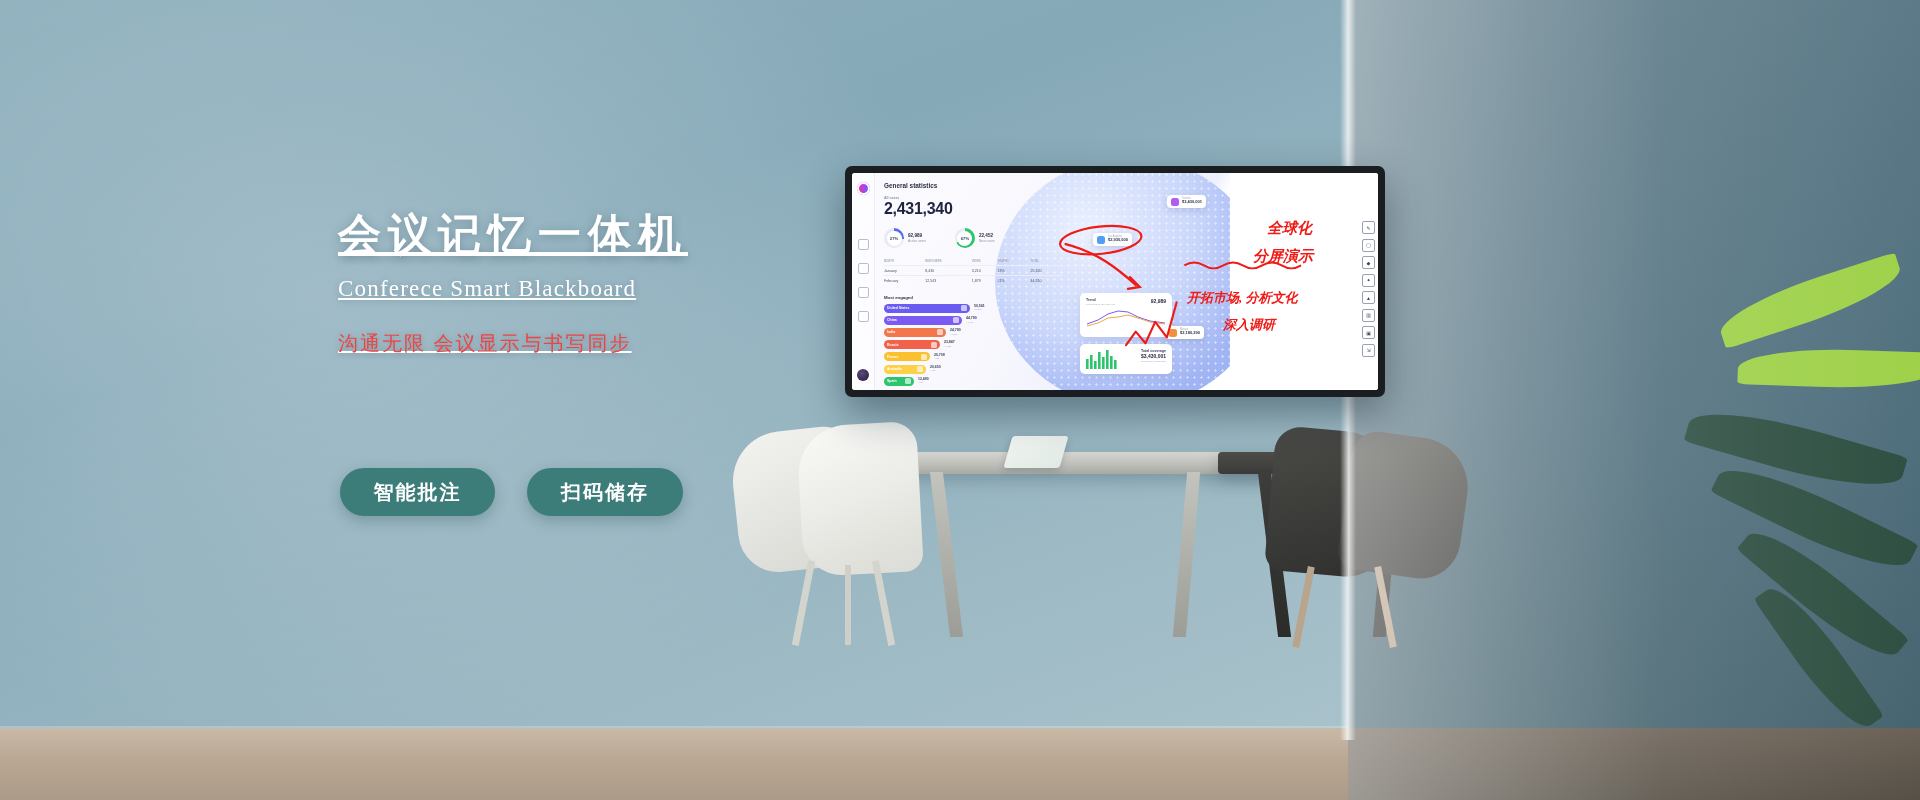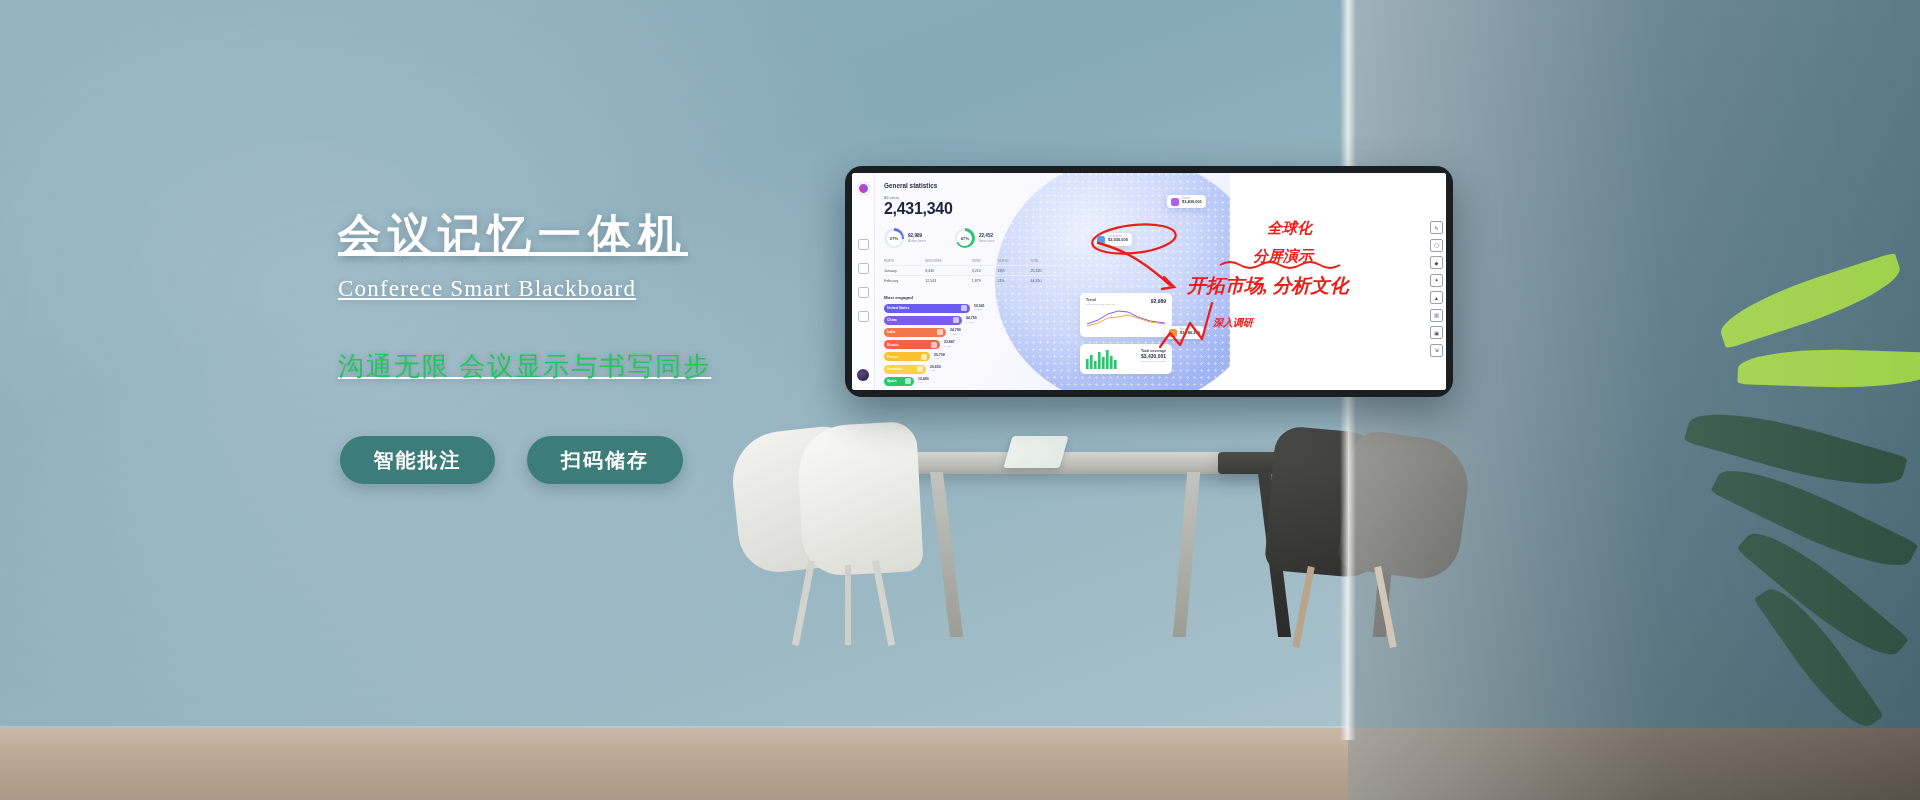--- a/index.html
+++ b/index.html
@@ -24,34 +24,34 @@
   .light-wash{position:absolute;left:1348px;top:0;width:572px;height:800px;
     background:linear-gradient(90deg,rgba(255,255,255,.42),rgba(255,255,255,.10) 55%,rgba(255,255,255,0));
     pointer-events:none;}
 
   
   .copy{position:absolute;left:338px;top:206px;width:560px;color:#fff;text-decoration:underline;}
   .copy h1{margin:0;font-size:43px;letter-spacing:7px;font-weight:700;
     text-shadow:0 2px 10px rgba(40,70,85,.35);}
   .copy .en{margin-top:12px;font-family:"Liberation Serif",serif;font-size:23px;
     letter-spacing:1.2px;color:#ffffff;text-shadow:0 1px 6px rgba(40,70,85,.3);}
-  .copy .tag{margin-top:47px;font-size:26px;letter-spacing:2px;color:#22c55e;
+  .copy .tag{margin-top:28px;font-size:20px;letter-spacing:2px;color:#ef4444;
     text-shadow:0 1px 6px rgba(40,70,85,.3);}
 
   .pills{position:absolute;left:340px;top:436px;width:420px;}
   .pill-row{display:flex;gap:32px;margin-bottom:21px;}
   .pill{width:155px;height:48px;border-radius:26px;background:#3c7c79;
     color:#fff;font-size:20px;font-weight:700;letter-spacing:2px;
     display:flex;align-items:center;justify-content:center;
-    box-shadow:0 5px 14px rgba(25,60,62,.25);cursor:pointer;}
+    box-shadow:0 5px 14px rgba(25,60,62,.25);cursor:pointer;margin-top:32px;}
   .pill:nth-child(2){width:156px;}
 
   
-  .tv{position:absolute;left:845px;top:166px;width:608px;height:231px;
-    background:#1b1e21;border-radius:17px;padding:7px;box-sizing:border-box;
+  .tv{position:absolute;left:845px;top:166px;width:540px;height:231px;
+    background:#1b1e21;border-radius:7px;padding:7px;box-sizing:border-box;
     box-shadow:0 16px 40px rgba(20,40,52,.45);}
   .screen{position:relative;width:100%;height:100%;background:#fff;border-radius:3px;overflow:hidden;}
 
   .side{position:absolute;left:0;top:0;width:23px;height:100%;background:#fdfdff;
     border-right:1px solid #eceaf4;display:flex;flex-direction:column;align-items:center;padding-top:9px;box-sizing:border-box;}
   .logo{width:13px;height:13px;border-radius:50%;
     background:conic-gradient(#b83ef0,#7b5bf2,#d83ca8,#b83ef0);
     box-shadow:0 0 0 2px #fff inset;}
   .side .nav{margin-top:44px;display:flex;flex-direction:column;gap:13px;align-items:center;}
   .nav i{display:block;width:9px;height:9px;border:1.1px solid #b9bdd0;border-radius:2px;}
@@ -400,22 +400,22 @@
         <svg class="ink-svg" viewBox="0 0 517 217">
           <path d="M196 70 C228 78 250 96 268 112" fill="none" stroke="#ef1b16" stroke-width="2.4" stroke-linecap="round"></path>
           <path d="M262 104 L272 114 L260 116" fill="none" stroke="#ef1b16" stroke-width="2.4" stroke-linecap="round"></path>
           <ellipse cx="232" cy="66" rx="42" ry="14" fill="none" stroke="#ef1b16" stroke-width="2.2" transform="rotate(-6 232 66)"></ellipse>
           <path d="M318 92 q10 -6 20 0 q10 6 20 0 q10 -6 20 0 q10 6 20 0 q10 -6 20 0 q10 6 20 0" fill="none" stroke="#ef1b16" stroke-width="2"></path>
           <path d="M258 174 L268 160 L278 172 L288 150 L300 166 L310 130" fill="none" stroke="#ef1b16" stroke-width="2.2" stroke-linecap="round" stroke-linejoin="round"></path>
         </svg>
         <div id="ink-text">
   <div class="ink" style="left:392px;top:46px;font-size:15px">全球化</div>
   <div class="ink" style="left:378px;top:74px;font-size:15px">分屏演示</div>
-  <div class="ink" style="left:312px;top:100px;font-size:19px">开拓市场, 分析文化</div>
-  <div class="ink" style="left:338px;top:143px;font-size:10px">深入调研</div>
+  <div class="ink" style="left:312px;top:116px;font-size:13px">开拓市场, 分析文化</div>
+  <div class="ink" style="left:348px;top:143px;font-size:13px">深入调研</div>
           </div>
 
         <div class="toolbar" id="toolbar">
             <div class="tool">✎</div>
             <div class="tool">▢</div>
             <div class="tool">◆</div>
             <div class="tool">✦</div>
             <div class="tool">▲</div>
             <div class="tool">▥</div>
             <div class="tool">▣</div>

